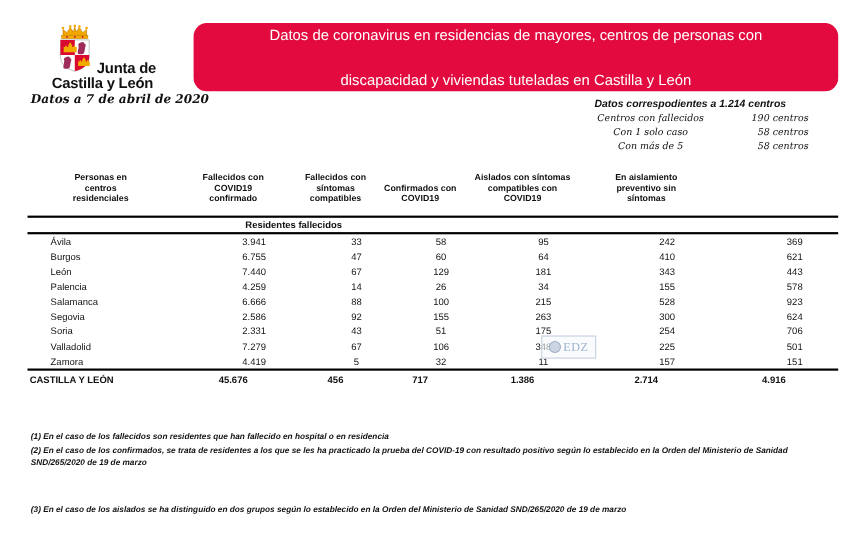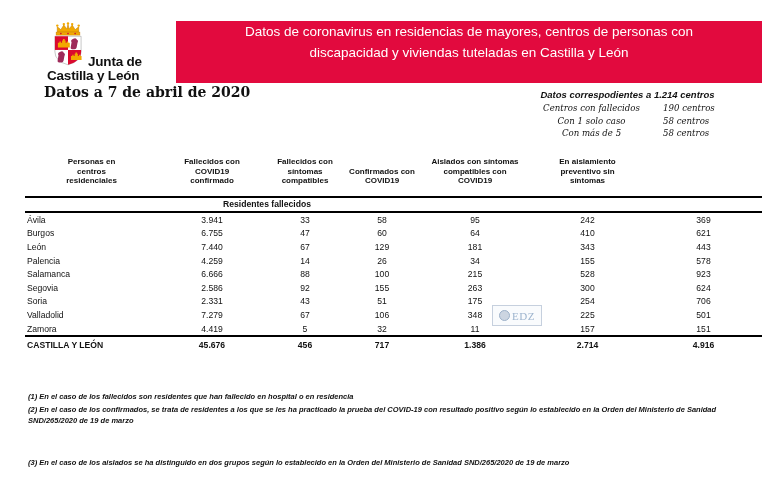--- a/index.html
+++ b/index.html
@@ -6,42 +6,42 @@
   body{
     width:783px;height:491px;background:#ffffff;position:relative;overflow:hidden;
     font-family:"Liberation Sans",sans-serif;color:#111;
   }
   
   .logo-block{position:absolute;left:28px;top:20px;width:150px;height:78px;}
   .crest{position:absolute;left:22px;top:2px;}
   .org-line1{position:absolute;left:60px;top:34px;font-size:13.5px;font-weight:700;letter-spacing:-0.2px;}
   .org-line2{position:absolute;left:19px;top:48px;font-size:13.5px;font-weight:700;letter-spacing:-0.2px;}
   .date-note{position:absolute;left:28px;top:84px;font-family:"DejaVu Serif",serif;
-             font-weight:700;font-size:14px;margin-left:16px;}
+             font-style:italic;font-weight:700;font-size:11px;}
   
   .banner{position:absolute;left:176px;top:21px;width:586px;height:62px;background:#E20A3E;
-          display:flex;flex-direction:column;align-items:center;justify-content:flex-start;
-          color:#fff;font-size:13.5px;line-height:21px;text-align:center;}
+          display:flex;flex-direction:column;align-items:center;justify-content:space-between;
+          color:#fff;font-size:13.5px;line-height:21px;text-align:center;border-radius:12px;}
   
   .stats{position:absolute;left:520px;top:89px;width:215px;}
   .stats-header{font-weight:700;font-style:italic;font-size:9.5px;text-align:center;margin-bottom:2px;}
   .stats-row{display:flex;font-family:"DejaVu Serif",serif;font-style:italic;font-size:8.6px;line-height:12.5px;}
   .stats-label{flex:1;text-align:center;font-style:italic;}
-  .stats-value{width:72px;text-align:left;}
+  .stats-value{width:72px;text-align:right;}
   
   .table{position:absolute;left:25px;top:148px;width:737px;}
   .grid7{display:grid;grid-template-columns:133px 108px 78px 76px 110px 115px 117px;}
   .thead{align-items:end;height:48px;}
   .th{font-weight:700;font-size:8px;line-height:9.6px;text-align:center;white-space:pre-line;padding-bottom:10px;}
   .th-first{text-align:left;font-size:8.6px;}
   .rule{height:0;border-top:2.4px solid #000;}
   .subhead-band{position:relative;height:13px;}
   .subhead{position:absolute;left:242px;top:1px;transform:translateX(-50%);
            font-weight:700;font-size:8.6px;white-space:nowrap;}
-  .trow{height:13.6px;align-items:center;font-size:8.6px;}
+  .trow{height:13.6px;align-items:center;font-size:8.6px;margin-left:19px;}
   .cell.name{text-align:left;padding-left:2px;}
   .cell.num{text-align:center;}
   .total-row{height:15px;align-items:center;font-size:8.6px;font-weight:700;}
   
   .watermark{position:absolute;left:492px;top:305px;width:48px;height:19px;
              border:1px solid #c6d0de;background:rgba(245,248,252,.6);
              display:flex;align-items:center;justify-content:center;gap:2px;}
   .wm-circle{width:11px;height:11px;border-radius:50%;background:#ccd5e1;border:1.5px solid #9db1c9;box-sizing:border-box;}
   .wm-text{font-family:"Liberation Serif",serif;font-size:11px;color:#9db4ce;letter-spacing:0.5px;}
   

